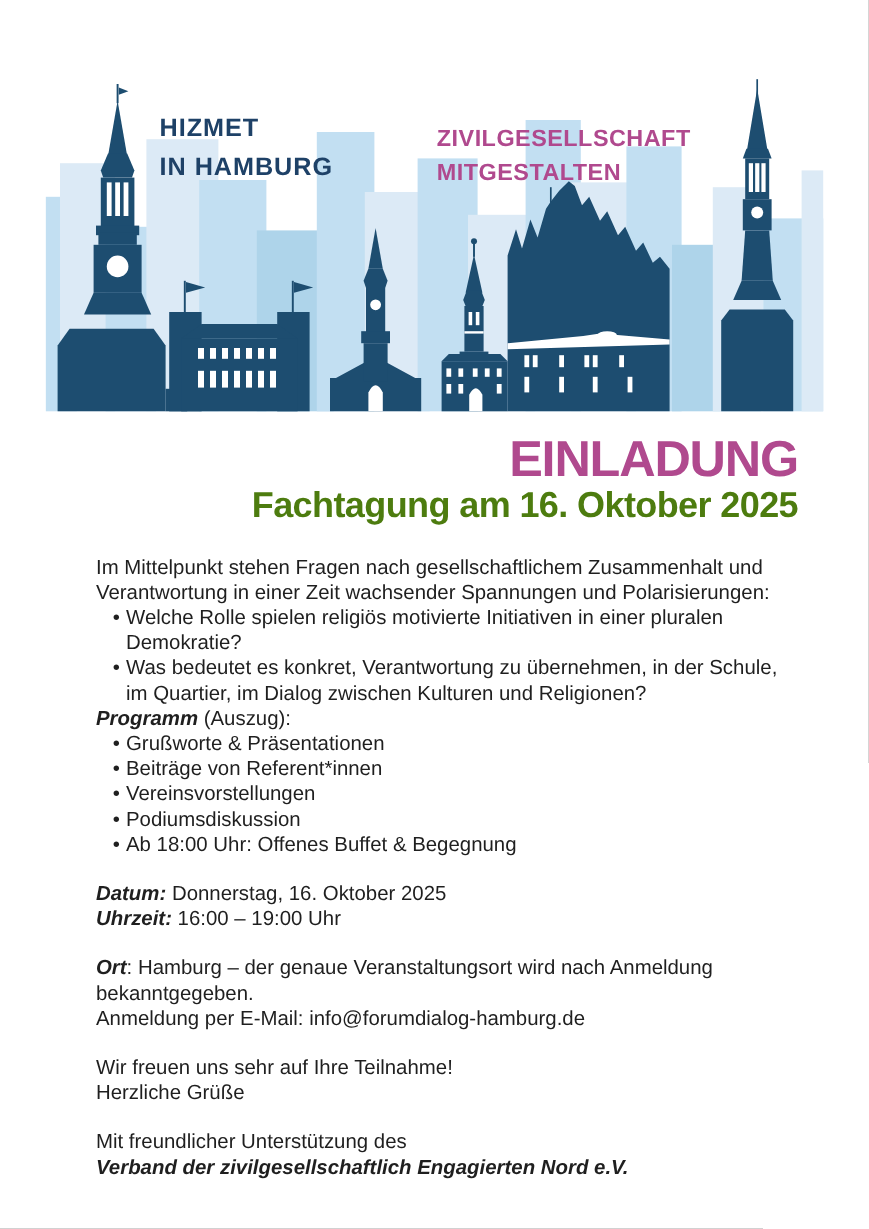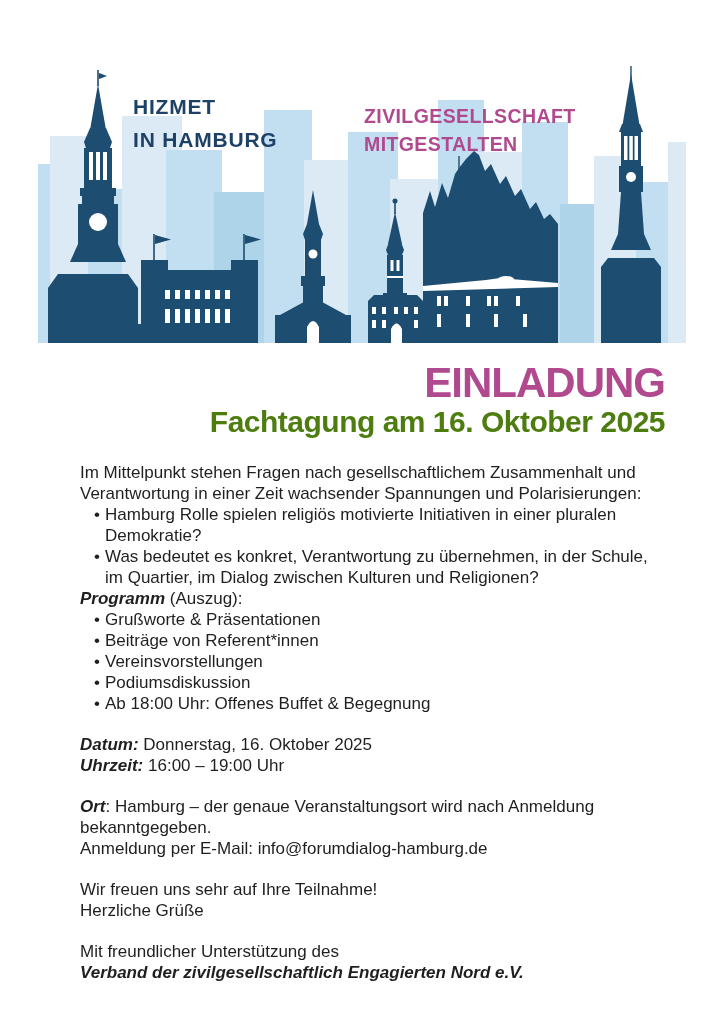--- a/index.html
+++ b/index.html
@@ -221,21 +221,21 @@
     <div class="title-main">EINLADUNG</div>
     <div class="title-sub">Fachtagung am 16. Oktober 2025</div>
   </div>
 
   <div class="body-block">
 
     <div>Im Mittelpunkt stehen Fragen nach gesellschaftlichem Zusammenhalt und Verantwortung in einer Zeit wachsender Spannungen und Polarisierungen:</div>
 
     <div class="bullet">
       <span class="dot">•</span>
-      <span class="btxt">Hamburg Rolle spielen religiös motivierte Initiativen in einer pluralen Demokratie?</span>
+      <span class="btxt">Welche Rolle spielen religiös motivierte Initiativen in einer pluralen Demokratie?</span>
     </div>
     <div class="bullet">
       <span class="dot">•</span>
       <span class="btxt">Was bedeutet es konkret, Verantwortung zu übernehmen, in der Schule, im Quartier, im Dialog zwischen Kulturen und Religionen?</span>
     </div>
 
     <div>
       <b>Programm</b><span> (Auszug):</span>
     </div>
 

